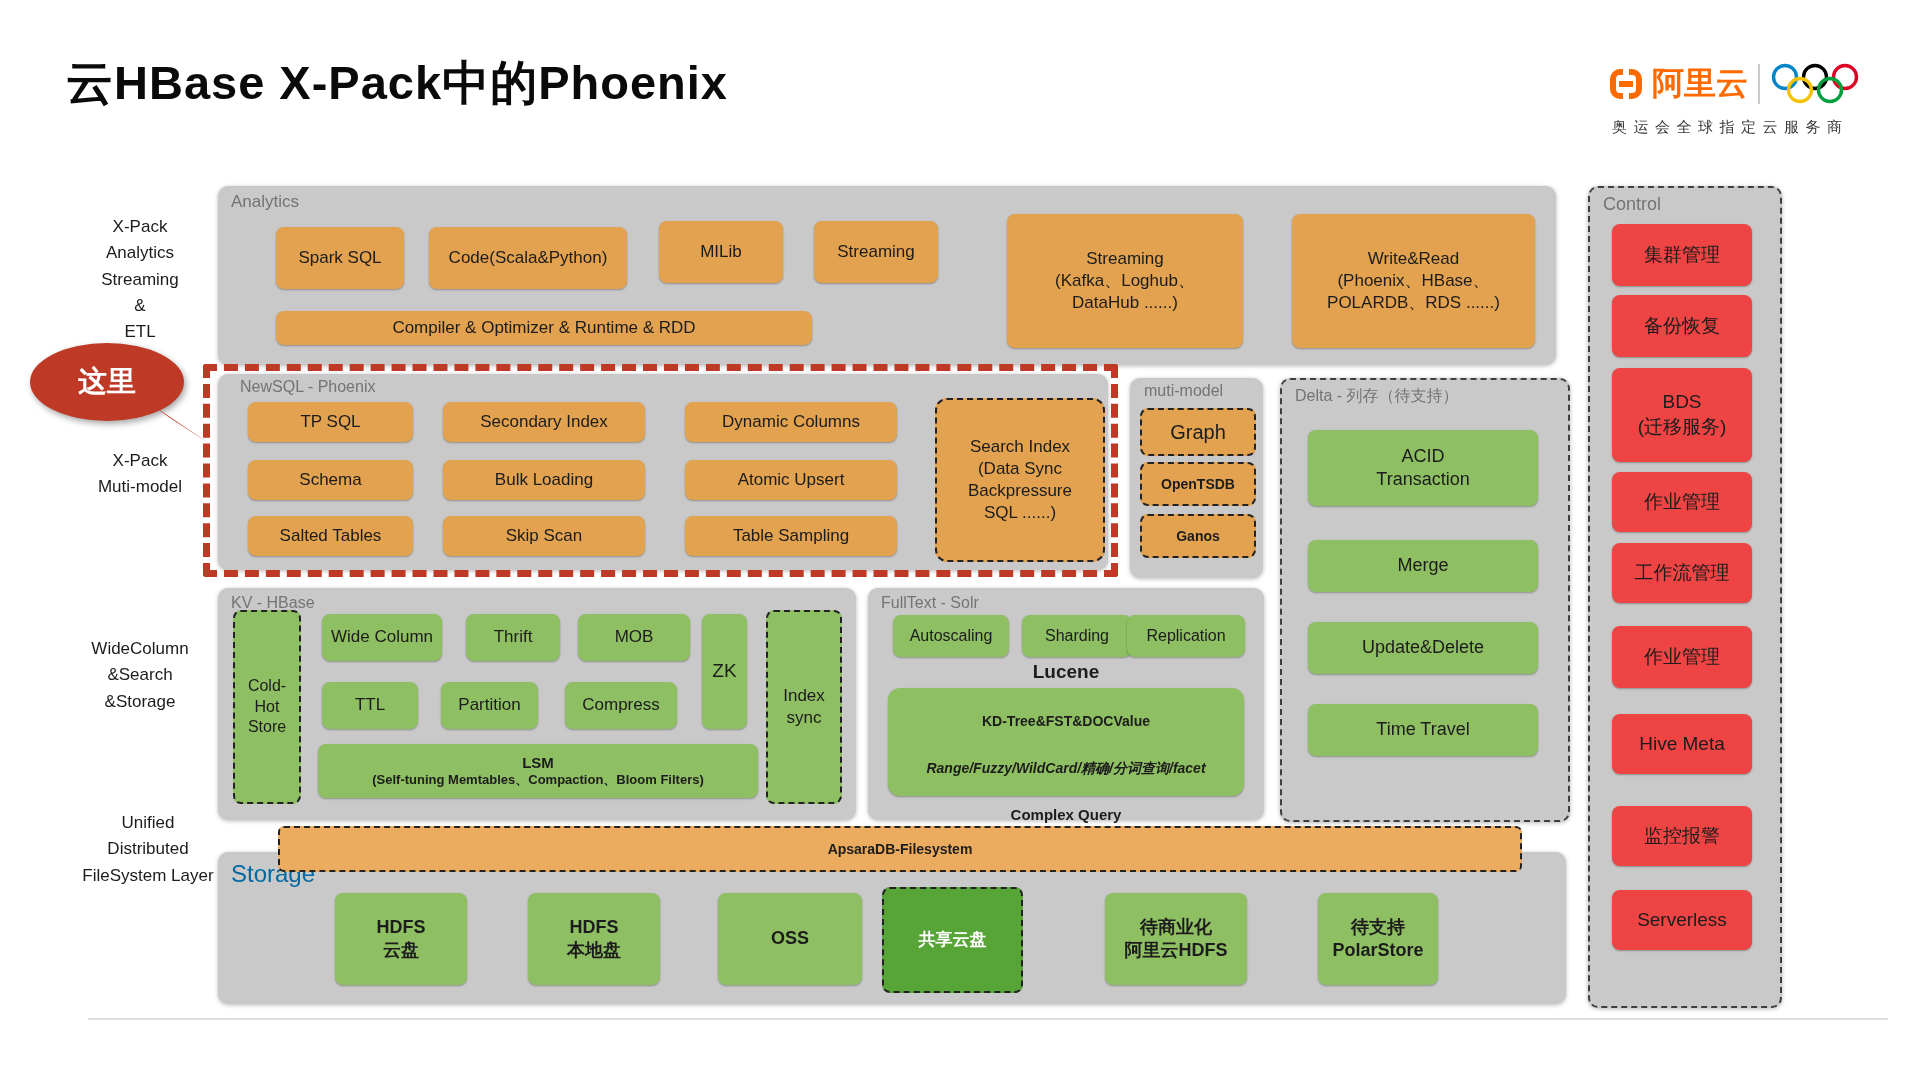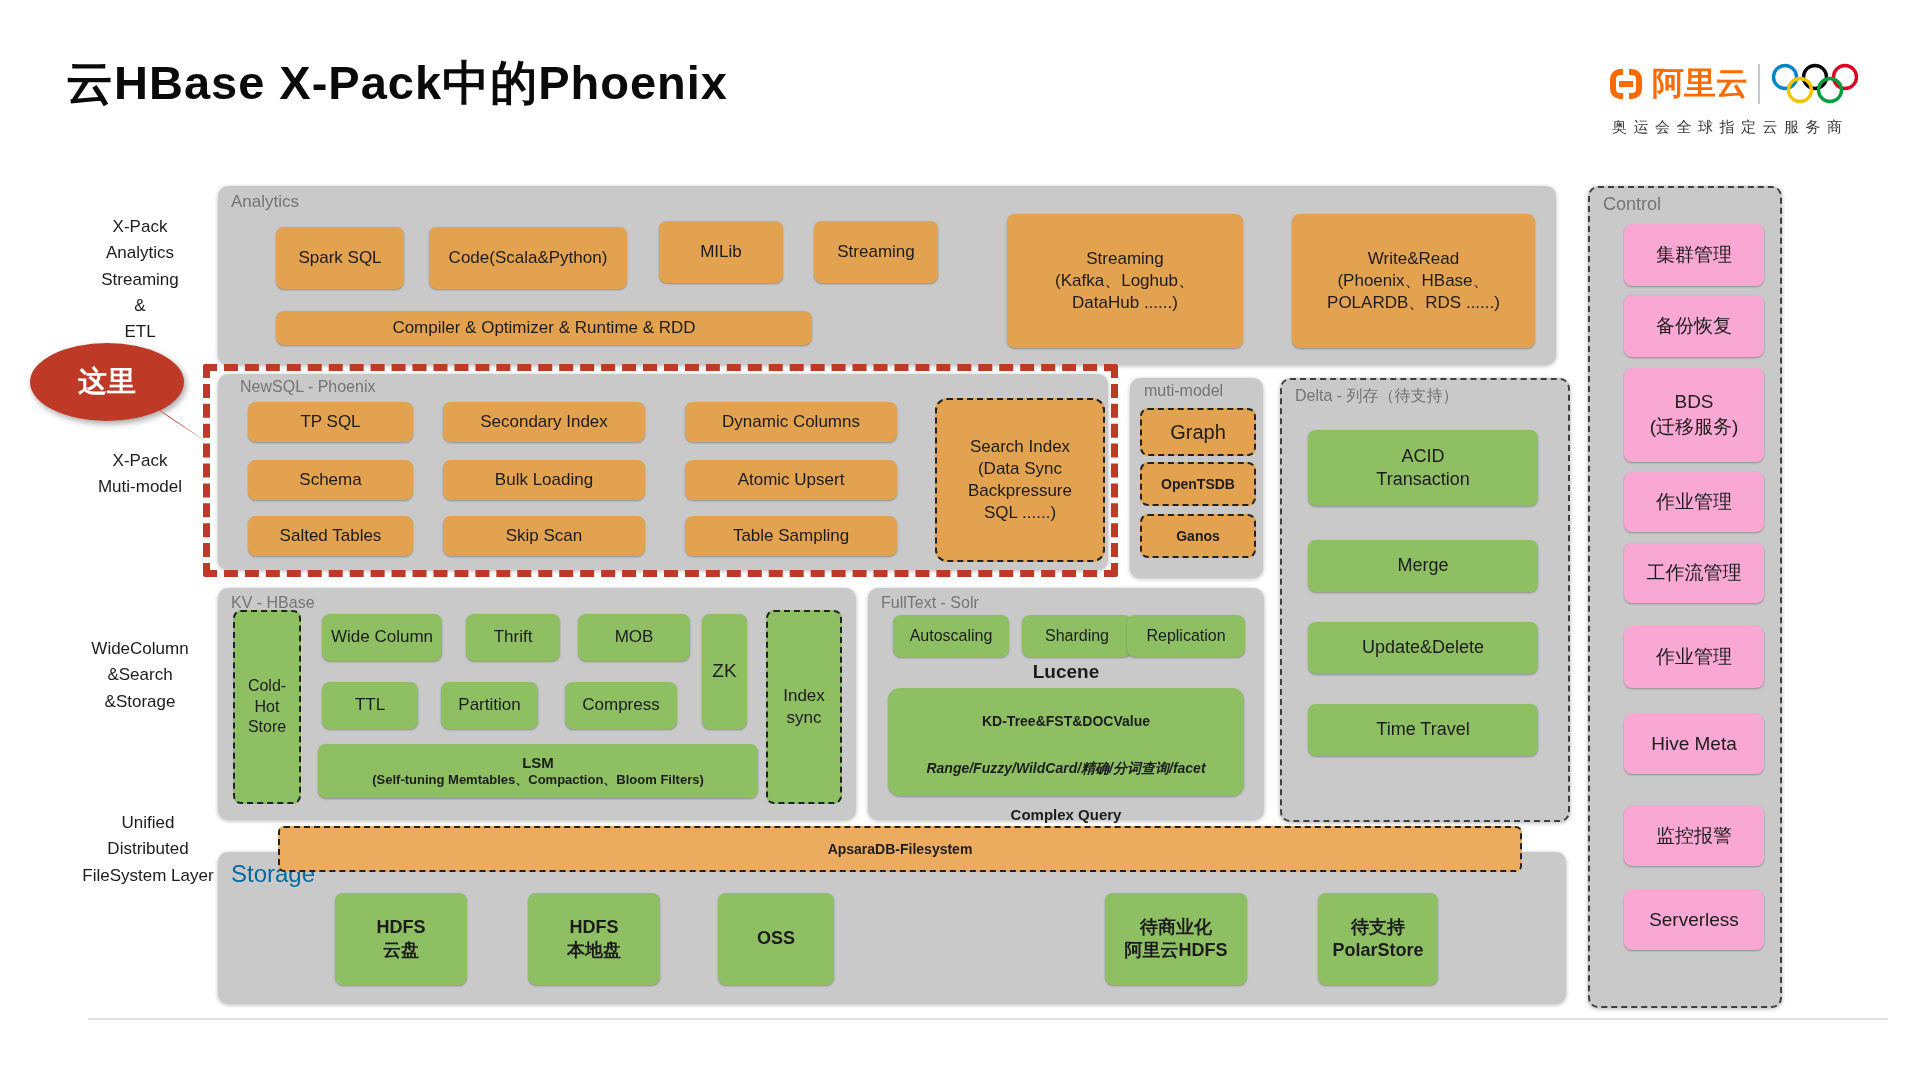--- a/index.html
+++ b/index.html
@@ -8,21 +8,21 @@
   .panel{position:absolute;background:#C9C9C9;border-radius:10px;box-shadow:0 1px 4px rgba(0,0,0,.28);}
   .panel-label{position:absolute;left:13px;top:6px;color:#747474;font-size:17px;white-space:pre-line;}
   .dashed-panel{border:2px dashed #3f3f3f;}
 
   .box{position:absolute;display:flex;align-items:center;justify-content:center;text-align:center;
        white-space:pre-line;border-radius:8px;color:#1c1c1c;font-size:17px;line-height:1.3;
        box-shadow:0 1px 2px rgba(0,0,0,.3);}
   .orange{background:#E2A24F;}
   .green{background:#8FBF63;}
   .green-dark{background:#57A437;color:#ffffff;font-weight:bold;}
-  .blue{background:#f9a8d4;font-size:19px;margin-left:12px;}
+  .blue{background:#ef4444;font-size:19px;}
   .dash-border{border:2px dashed #222;box-shadow:none;}
 
   .side-label{position:absolute;color:#1c1c1c;font-size:17px;line-height:1.55;text-align:center;white-space:pre-line;}
 
   .red-rect{position:absolute;border:7px dashed #BE3A26;border-radius:3px;}
 
   .bubble{position:absolute;background:#BE3A26;border-radius:50%;display:flex;align-items:center;justify-content:center;
           color:#fff;font-size:29px;font-weight:bold;box-shadow:2px 3px 6px rgba(0,0,0,.35);}
 
   .title{position:absolute;color:#0a0a0a;font-size:47px;font-weight:bold;letter-spacing:1px;}
@@ -182,21 +182,22 @@
 
   <div class="box orange dash-border bold" style="left:278px;top:826px;width:1240px;height:42px;font-size:14px;border-radius:6px;background:#EBAC60;z-index:3;">ApsaraDB-Filesystem</div>
 
   <div class="panel" style="left:218px;top:852px;width:1348px;height:152px;">
     <span class="panel-label" style="font-size:24px;color:#0369a1;top:8px;">Storage</span>
   </div>
   <div class="box green bold" style="left:335px;top:893px;width:132px;height:92px;font-size:18px;">HDFS
 云盘</div>
   <div class="box green bold" style="left:528px;top:893px;width:132px;height:92px;font-size:18px;">HDFS
 本地盘</div>
-  <div class="box green bold" style="left:718px;top:893px;width:116px;height:92px;font-size:18px;">OSS</div>
+  <div class="box green bold" style="left:718px;top:893px;width:144px;height:92px;font-size:18px;">OSS</div>
+  <div class="box green-dark dash-border" style="left:882px;top:887px;width:137px;height:102px;font-size:17px;">共享云盘</div>
   <div class="box green bold" style="left:1105px;top:893px;width:142px;height:92px;font-size:18px;">待商业化
 阿里云HDFS</div>
   <div class="box green bold" style="left:1318px;top:893px;width:120px;height:92px;font-size:18px;">待支持
 PolarStore</div>
 
   <div class="divider" style="left:88px;top:1018px;width:1800px;height:2px;"></div>
 
 </div>
 
 </body></html>

